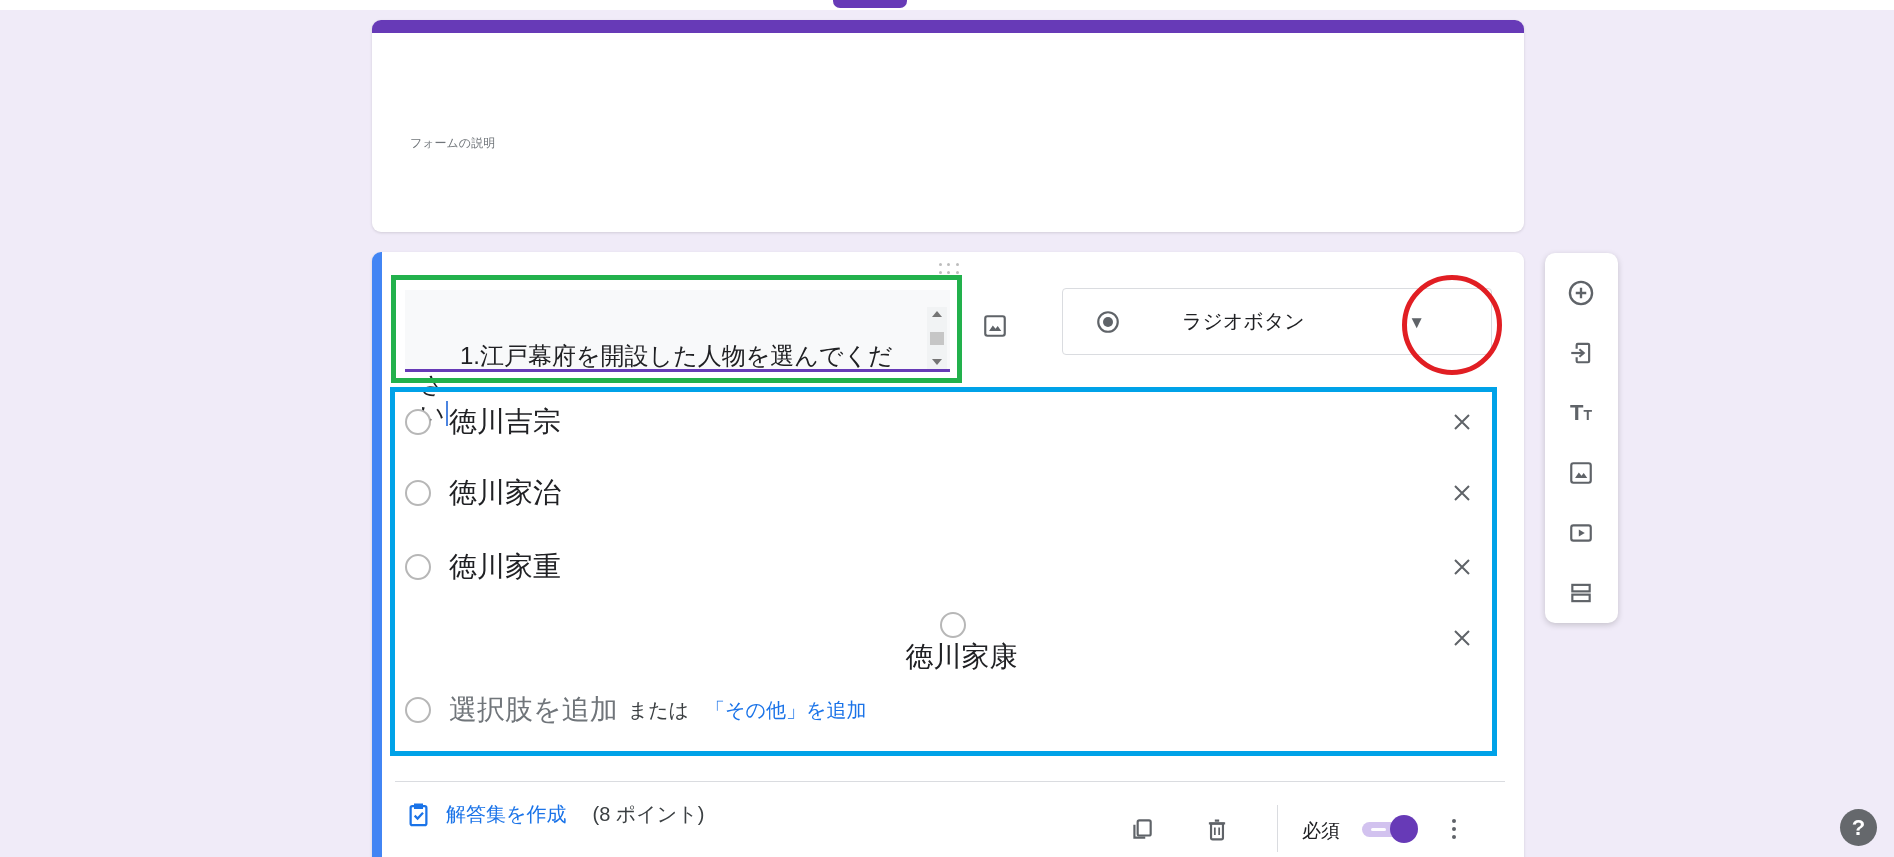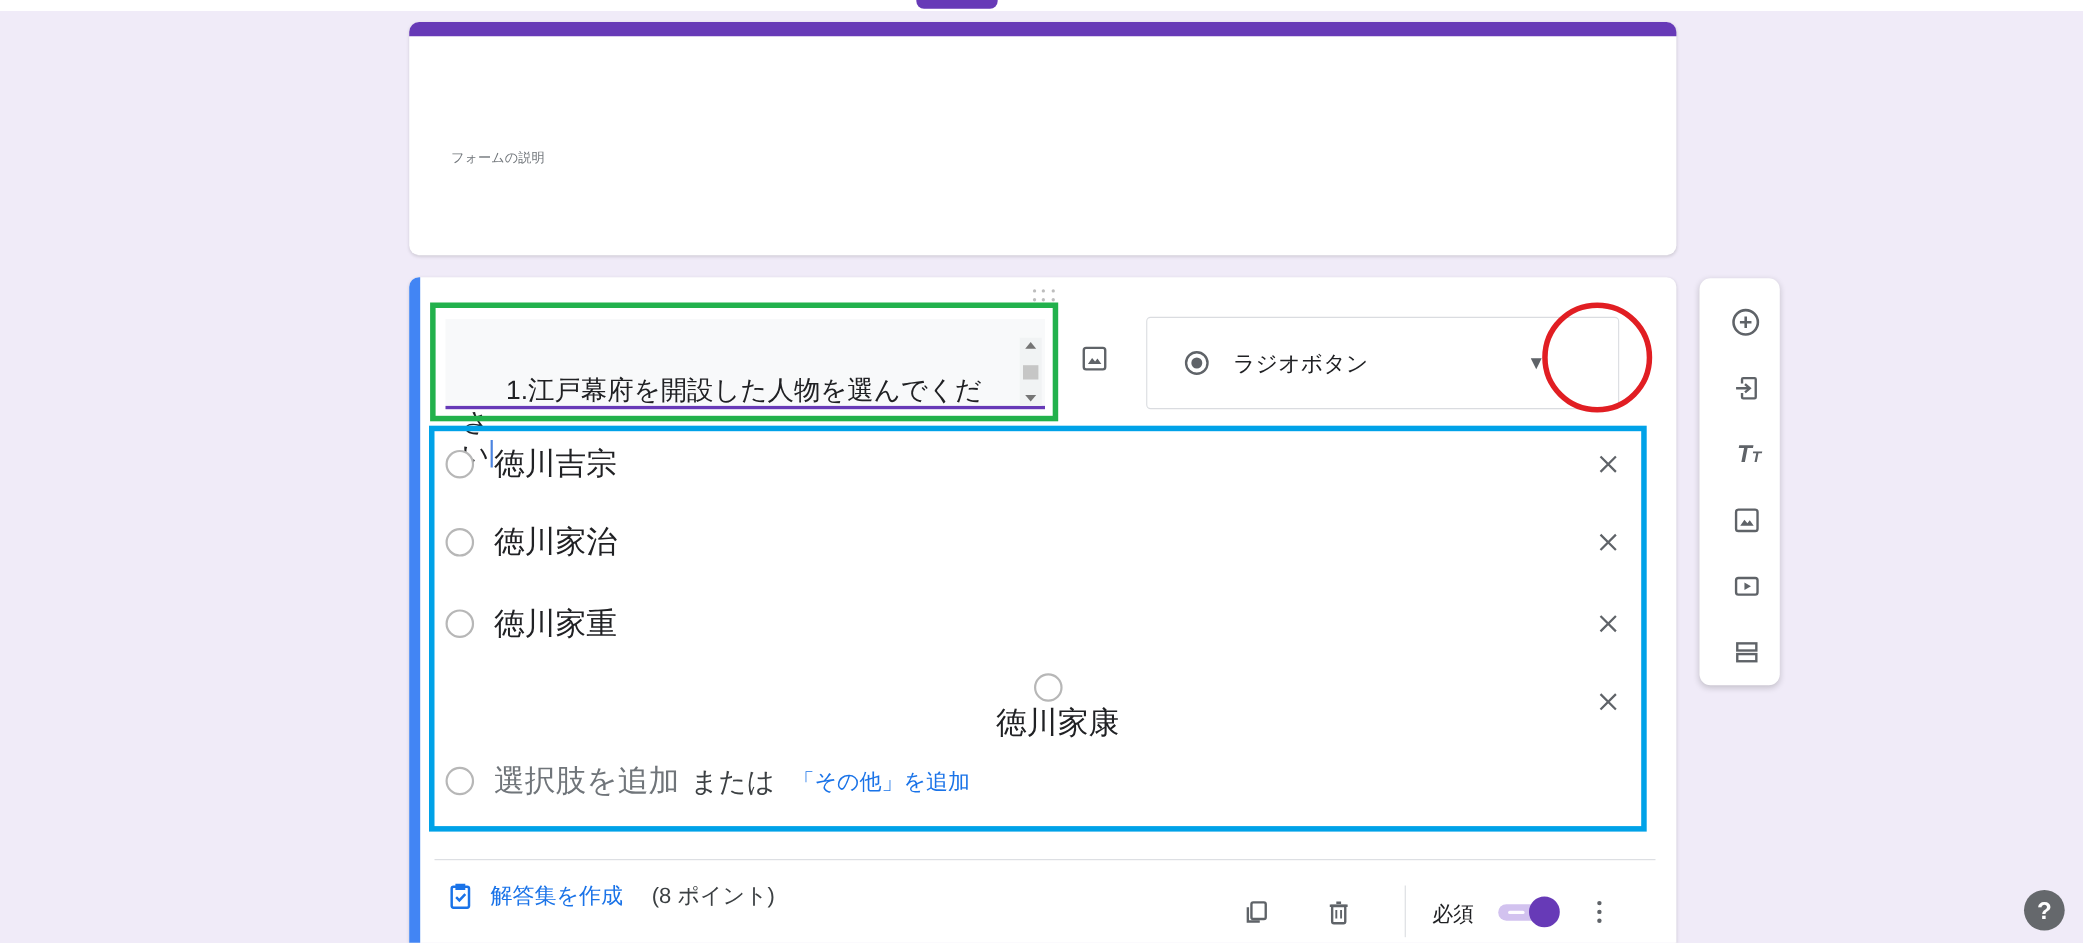--- a/index.html
+++ b/index.html
@@ -41,40 +41,40 @@
   .q-scrollbar { position:absolute; right:3px; bottom:0; width:20px; height:62px;
     background:#f1f3f4; display:flex; flex-direction:column; align-items:center;
     justify-content:space-between; padding:4px 0; }
   .sb-up    { width:0; height:0; border-left:5px solid transparent; border-right:5px solid transparent; border-bottom:6px solid #757575; }
   .sb-down  { width:0; height:0; border-left:5px solid transparent; border-right:5px solid transparent; border-top:6px solid #757575; }
   .sb-thumb { width:14px; height:13px; background:#c6c6c6; }
 
   .img-btn { position:absolute; left:606px; top:57px; width:34px; height:34px;
     display:flex; align-items:center; justify-content:center; cursor:pointer; }
 
-  .type-dd { position:absolute; left:670px; top:36px; width:430px; height:84px;
+  .type-dd { position:absolute; left:690px; top:36px; width:430px; height:67px;
     border:1px solid #dadce0; border-radius:4px; background:#fff;
-    display:flex; align-items:center; cursor:pointer; }
+    display:flex; align-items:center; cursor:pointer;gap:41px; }
   .type-dd .dd-radio { margin-left:32px; }
   .type-dd .dd-label { margin-left:20px; font-size:20px; color:#202124; }
   .dd-caret { position:absolute; right:66px; top:50%; transform:translateY(-50%);
     font-size:17px; color:#5f6368; line-height:1; }
 
   .opt-row { position:absolute; left:33px; width:1095px; height:52px;
     display:flex; align-items:center; }
   .radio-circle { width:26px; height:26px; border:2px solid #b7b7b7; border-radius:50%;
     background:#fff; flex:0 0 auto; }
   .opt-label { margin-left:18px; font-size:28px; color:#202124; }
   .opt-x { position:absolute; left:1037px; width:40px; height:40px; top:6px;
     display:flex; align-items:center; justify-content:center; cursor:pointer; }
   .opt-row.r1 { top:144px; } .opt-row.r2 { top:215px; }
   .opt-row.r3 { top:289px; } .opt-row.r4 { top:360px;flex-direction:column; }
   .opt-row.r5 { top:432px; }
   .placeholder { color:#70757a; }
-  .or-text { margin-left:10px; font-size:25px; color:#3c4043; }
+  .or-text { margin-left:10px; font-size:20px; color:#3c4043; }
   .other-link { margin-left:16px; font-size:20px; color:#1a73e8; cursor:pointer; }
 
   .q-divider { position:absolute; left:23px; top:529px; width:1110px; height:1px; background:#dadce0; }
 
   .q-footer { position:absolute; left:0; top:549px; width:1152px; height:56px; }
   .answer-key { position:absolute; left:33px; top:0; height:56px; display:flex; align-items:flex-start; cursor:pointer; }
   .ak-label { margin-left:14px; font-size:20px; color:#1a73e8; }
   .ak-points { margin-left:26px; font-size:20px; color:#3c4043; }
   .icon-btn { position:absolute; top:8px; width:40px; height:40px;
     display:flex; align-items:center; justify-content:center; cursor:pointer; }
@@ -90,21 +90,21 @@
   .toggle-knob { position:absolute; right:2px; top:0; width:28px; height:28px;
     border-radius:50%; background:#673ab7; }
   .more-btn { left:1062px; }
   .vdots { display:flex; flex-direction:column; gap:4px; }
   .vdots i { width:4px; height:4px; border-radius:50%; background:#5f6368; }
 
   
   .side-toolbar { position:absolute; left:1545px; top:253px; width:73px; height:370px;
     background:#fff; border-radius:10px; box-shadow:0 2px 6px rgba(0,0,0,.18); }
   .tb-btn { position:absolute; left:16px; width:40px; height:40px;
-    display:flex; align-items:center; justify-content:flex-end; cursor:pointer;font-style:italic; }
+    display:flex; align-items:center; justify-content:center; cursor:pointer; }
   .tb-1 { top:20px; } .tb-2 { top:80px; } .tb-3 { top:140px; }
   .tb-4 { top:200px; } .tb-5 { top:260px; } .tb-6 { top:320px; }
   .tt-big   { font-size:22px; font-weight:bold; color:#5f6368; }
   .tt-small { font-size:14px; font-weight:bold; color:#5f6368; }
 
   
   .help-btn { position:absolute; left:1840px; top:809px; width:37px; height:37px;
     border-radius:50%; background:#65686c; color:#fff; font-size:22px; font-weight:bold;
     display:flex; align-items:center; justify-content:center; cursor:pointer; }
 

